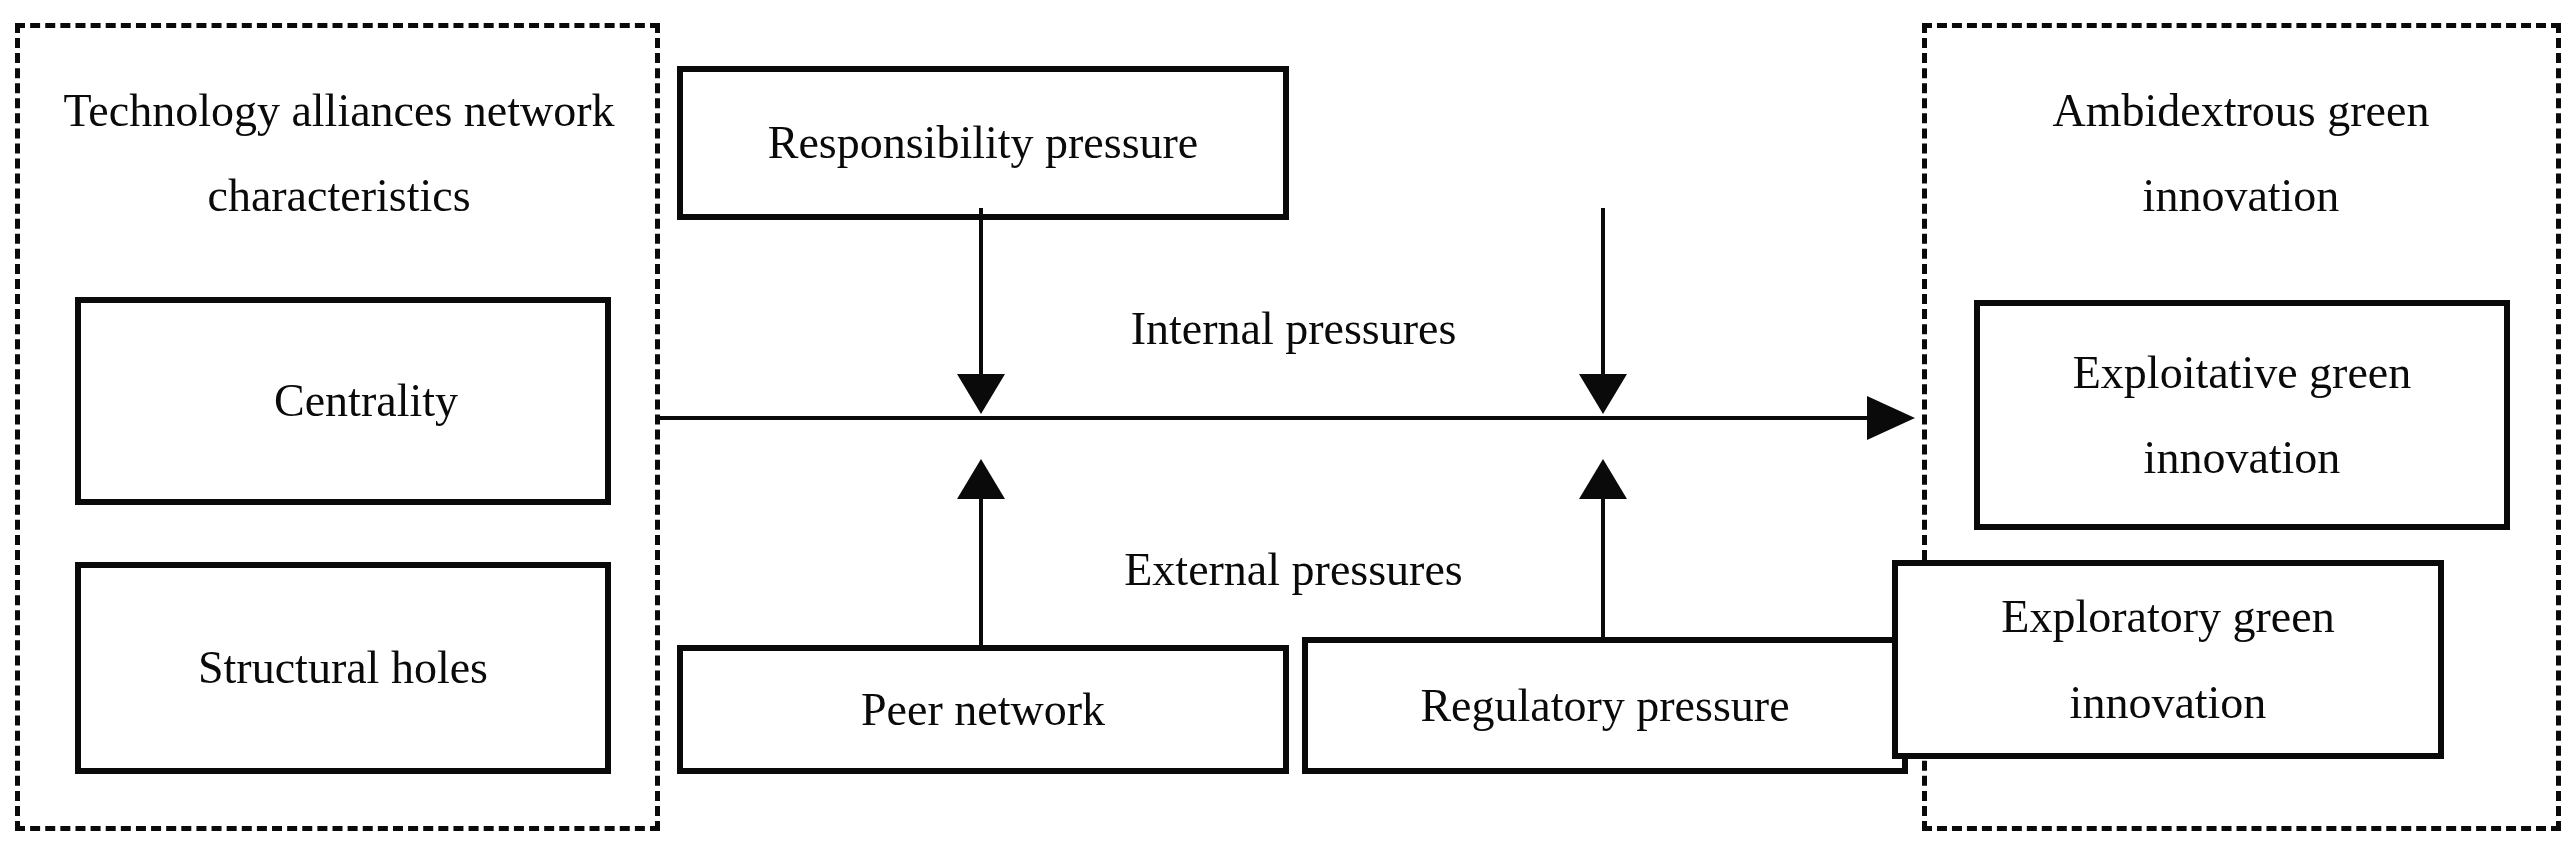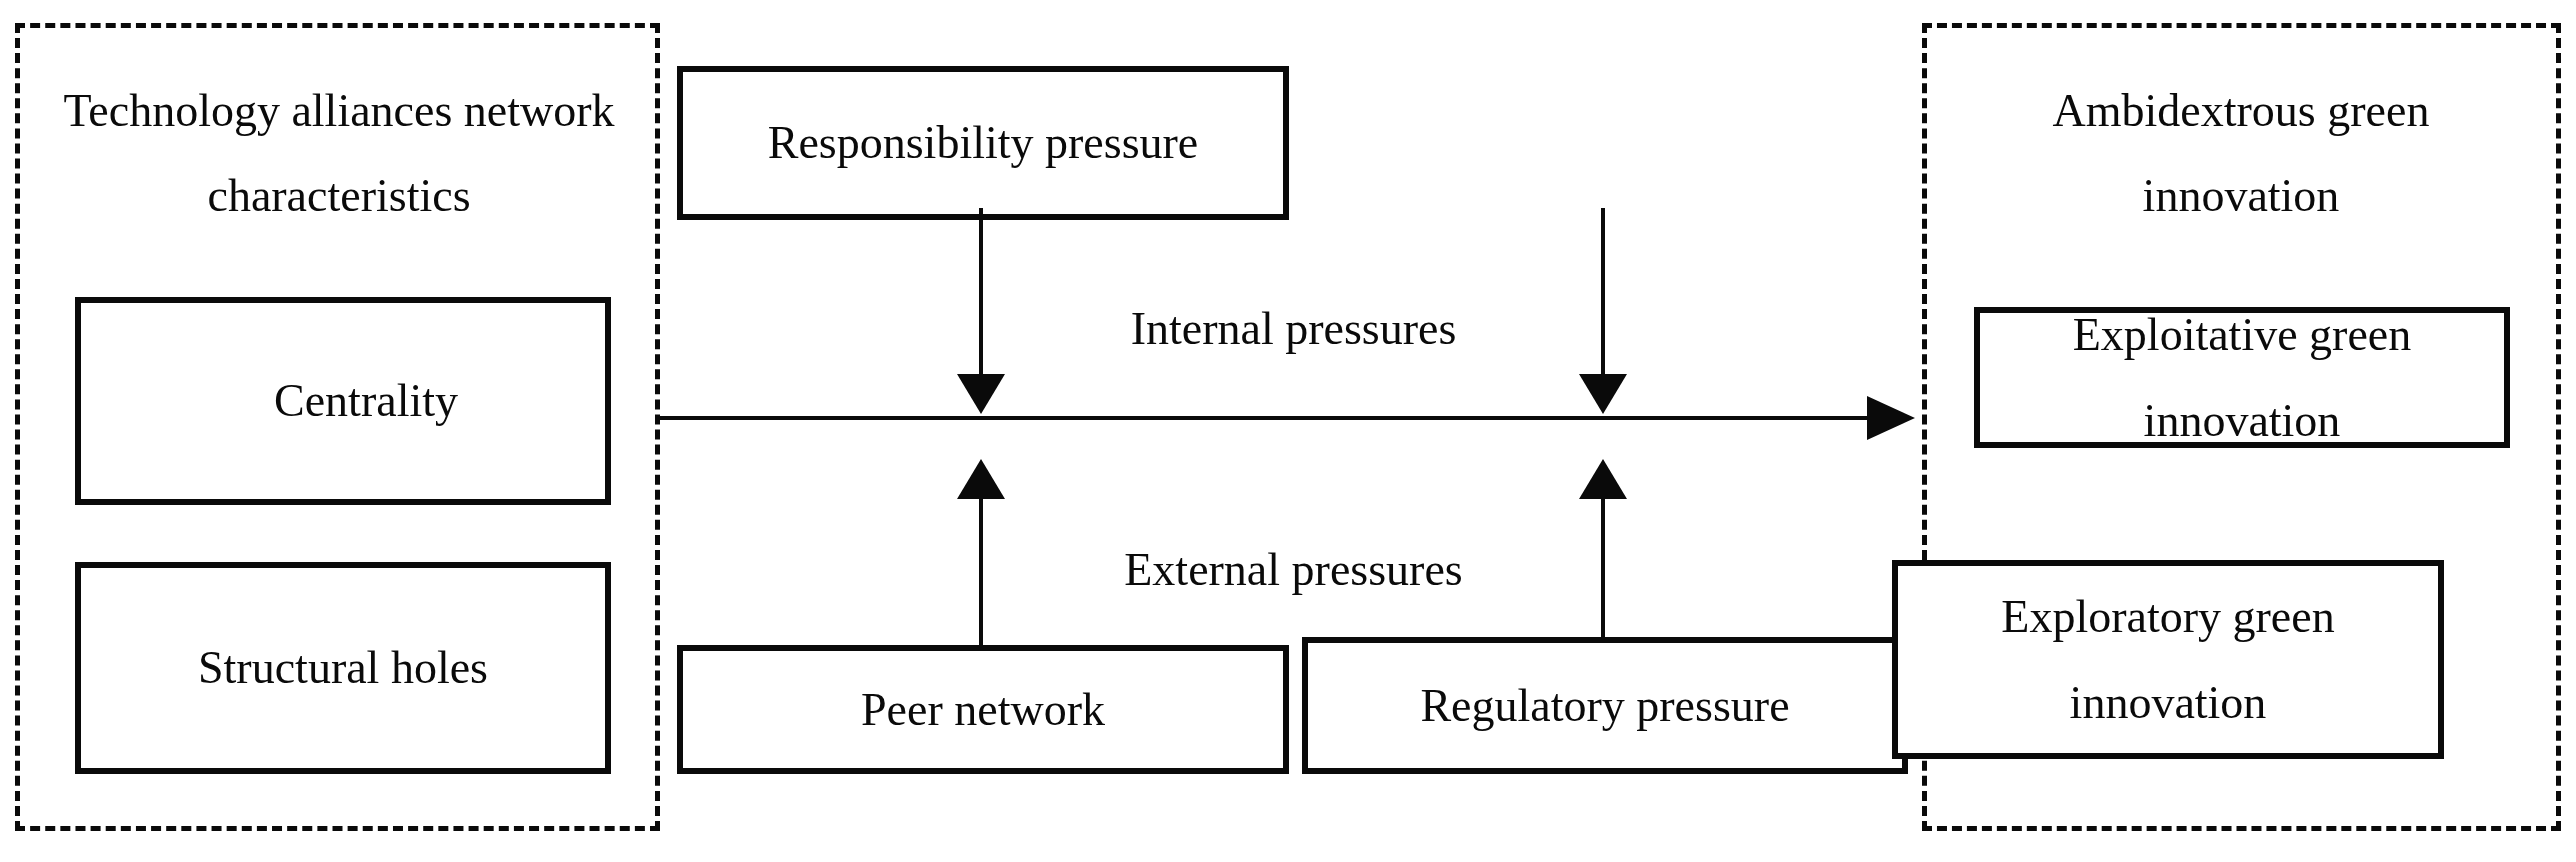--- a/index.html
+++ b/index.html
@@ -124,21 +124,21 @@
   <div class="tri tri-up" style="left:957px; top:459px;"></div>
   <div class="vline" style="left:979px; top:499px; height:146px;"></div>
 
   <div class="tri tri-up" style="left:1579px; top:459px;"></div>
   <div class="vline" style="left:1601px; top:499px; height:140px;"></div>
 
   <div class="panel" style="left:1922px; top:23px; width:639px; height:808px;"></div>
 
   <div class="title" style="left:1983px; top:68px; width:516px;">Ambidextrous green innovation</div>
 
-  <div class="box" style="left:1974px; top:300px; width:536px; height:141px;margin-top:7px;">
+  <div class="box" style="left:1974px; top:300px; width:536px; height:230px;">
     <span class="lbl" style="width:446px;">Exploitative green innovation</span>
   </div>
 
   <div class="box" style="left:1892px; top:560px; width:552px; height:199px;">
     <span class="lbl" style="width:446px;">Exploratory green innovation</span>
   </div>
 
 </div>
 
 

